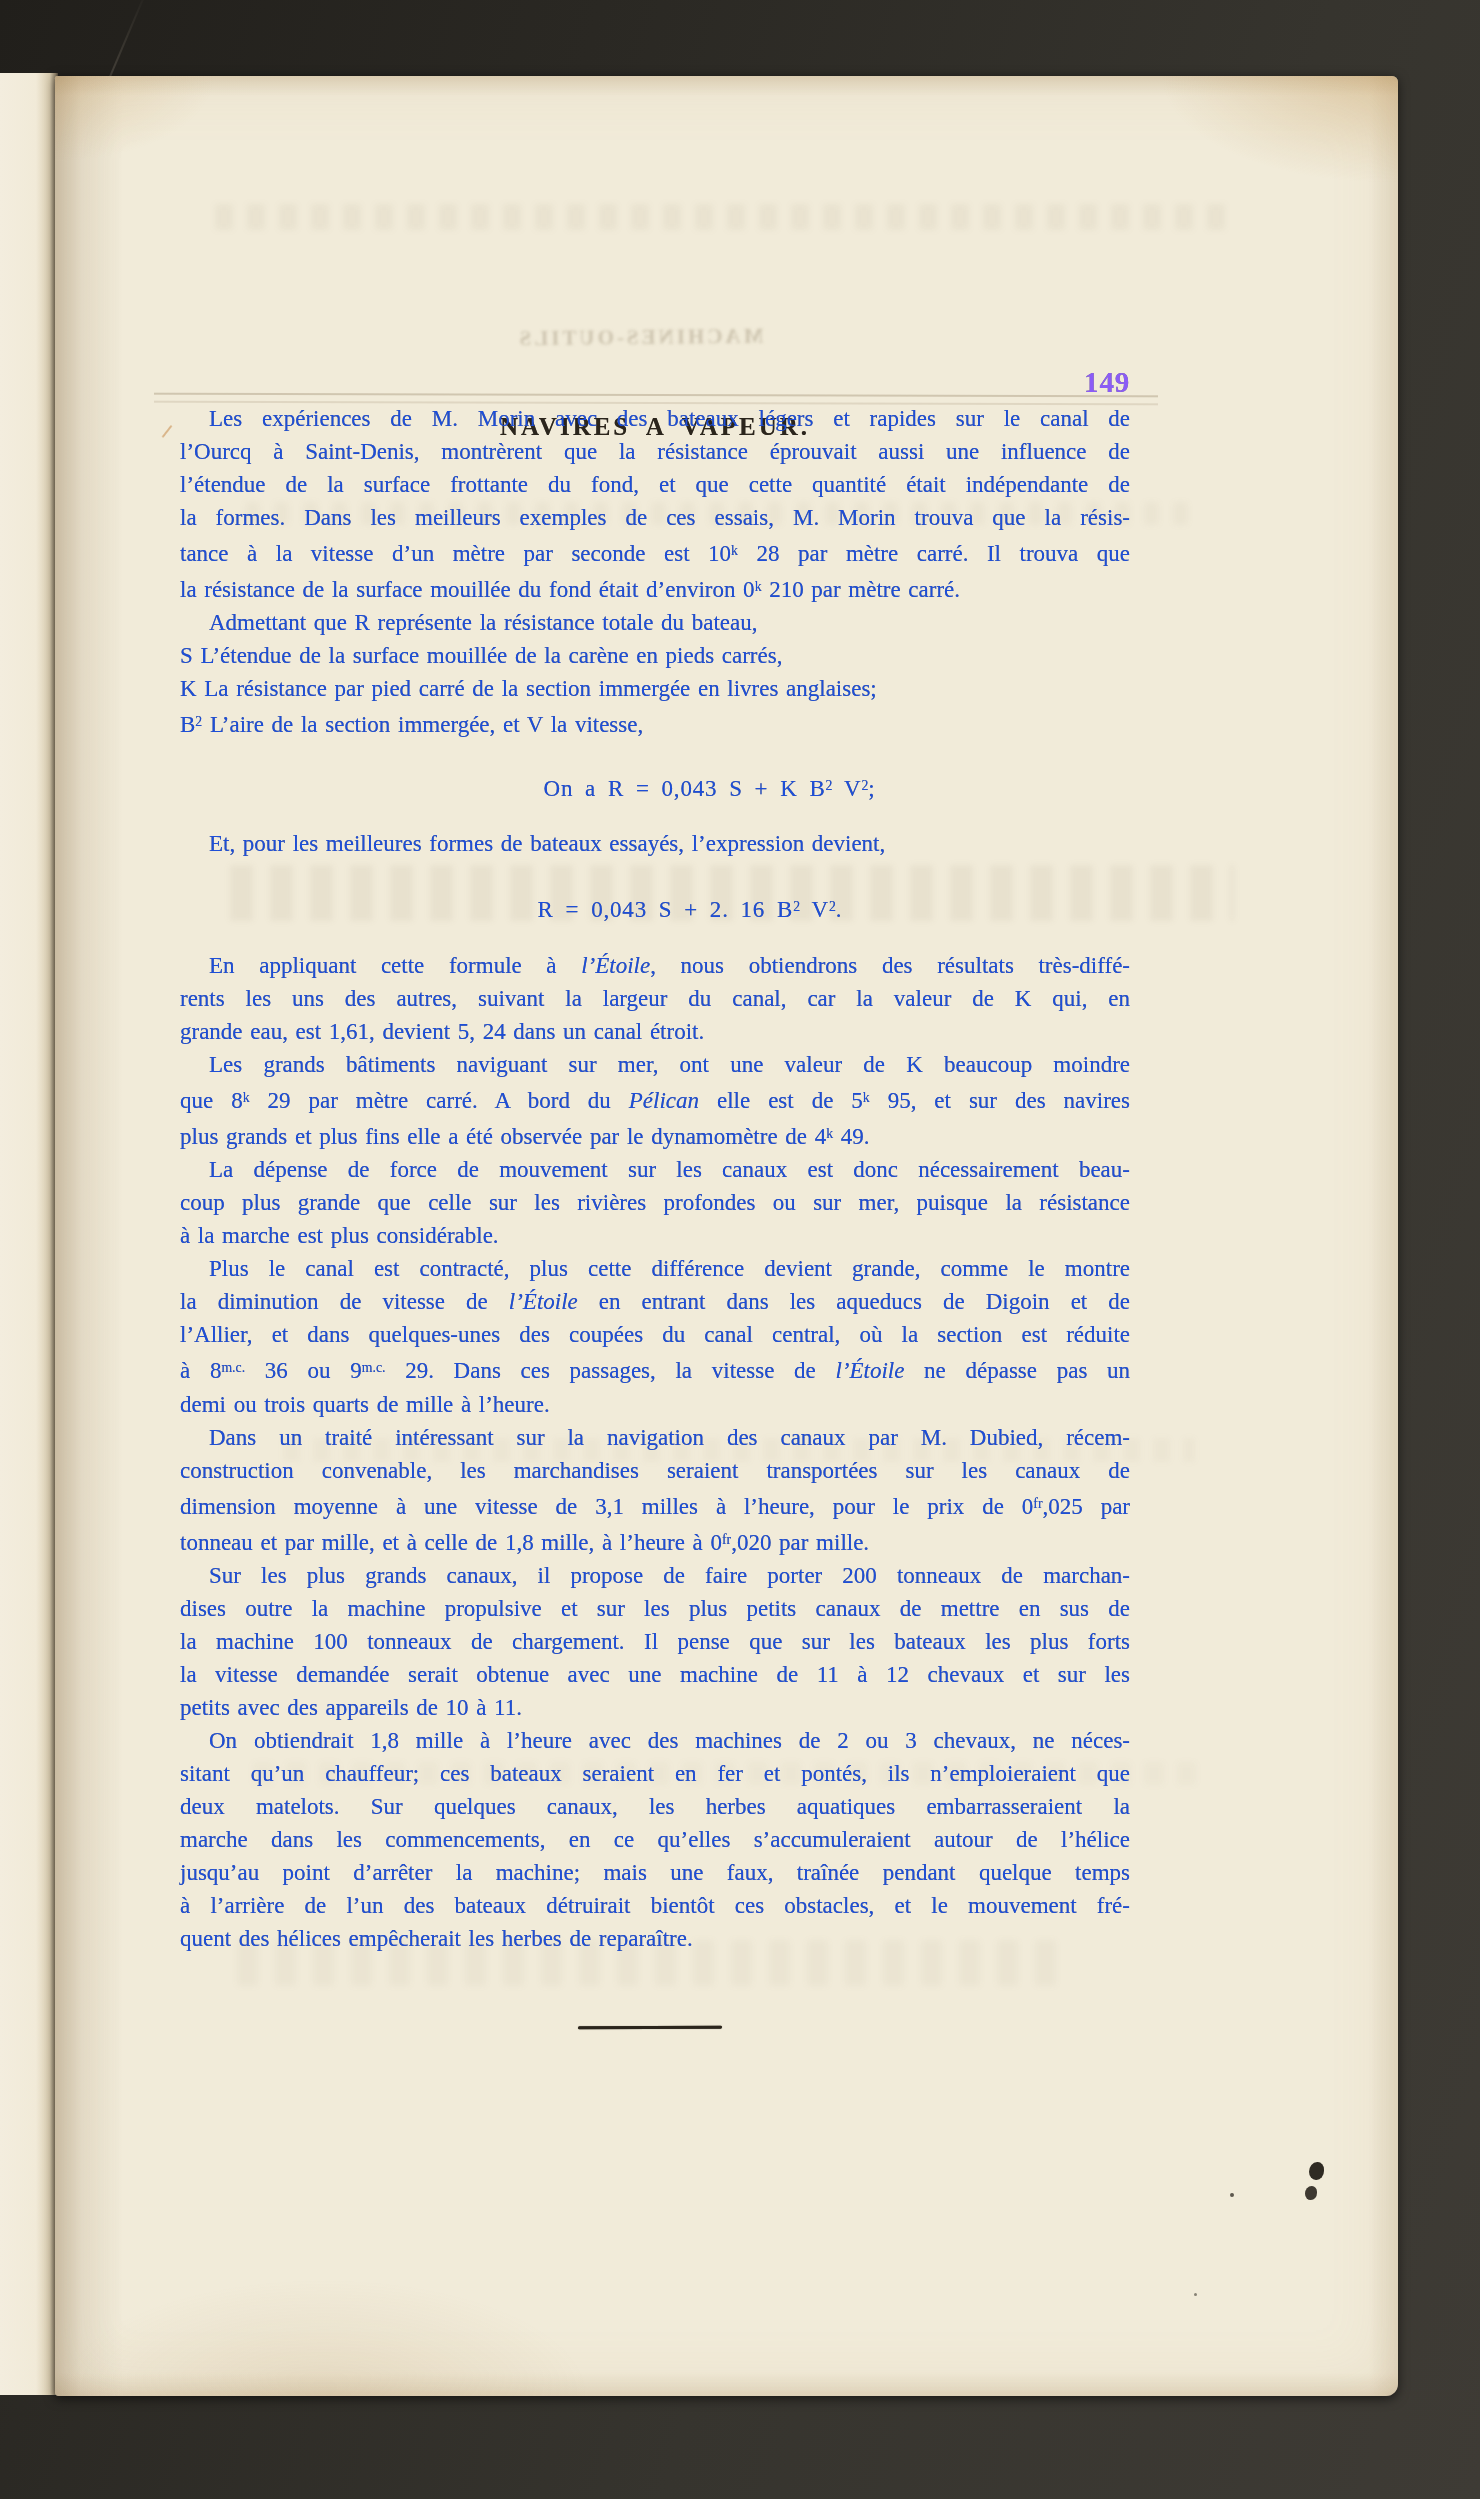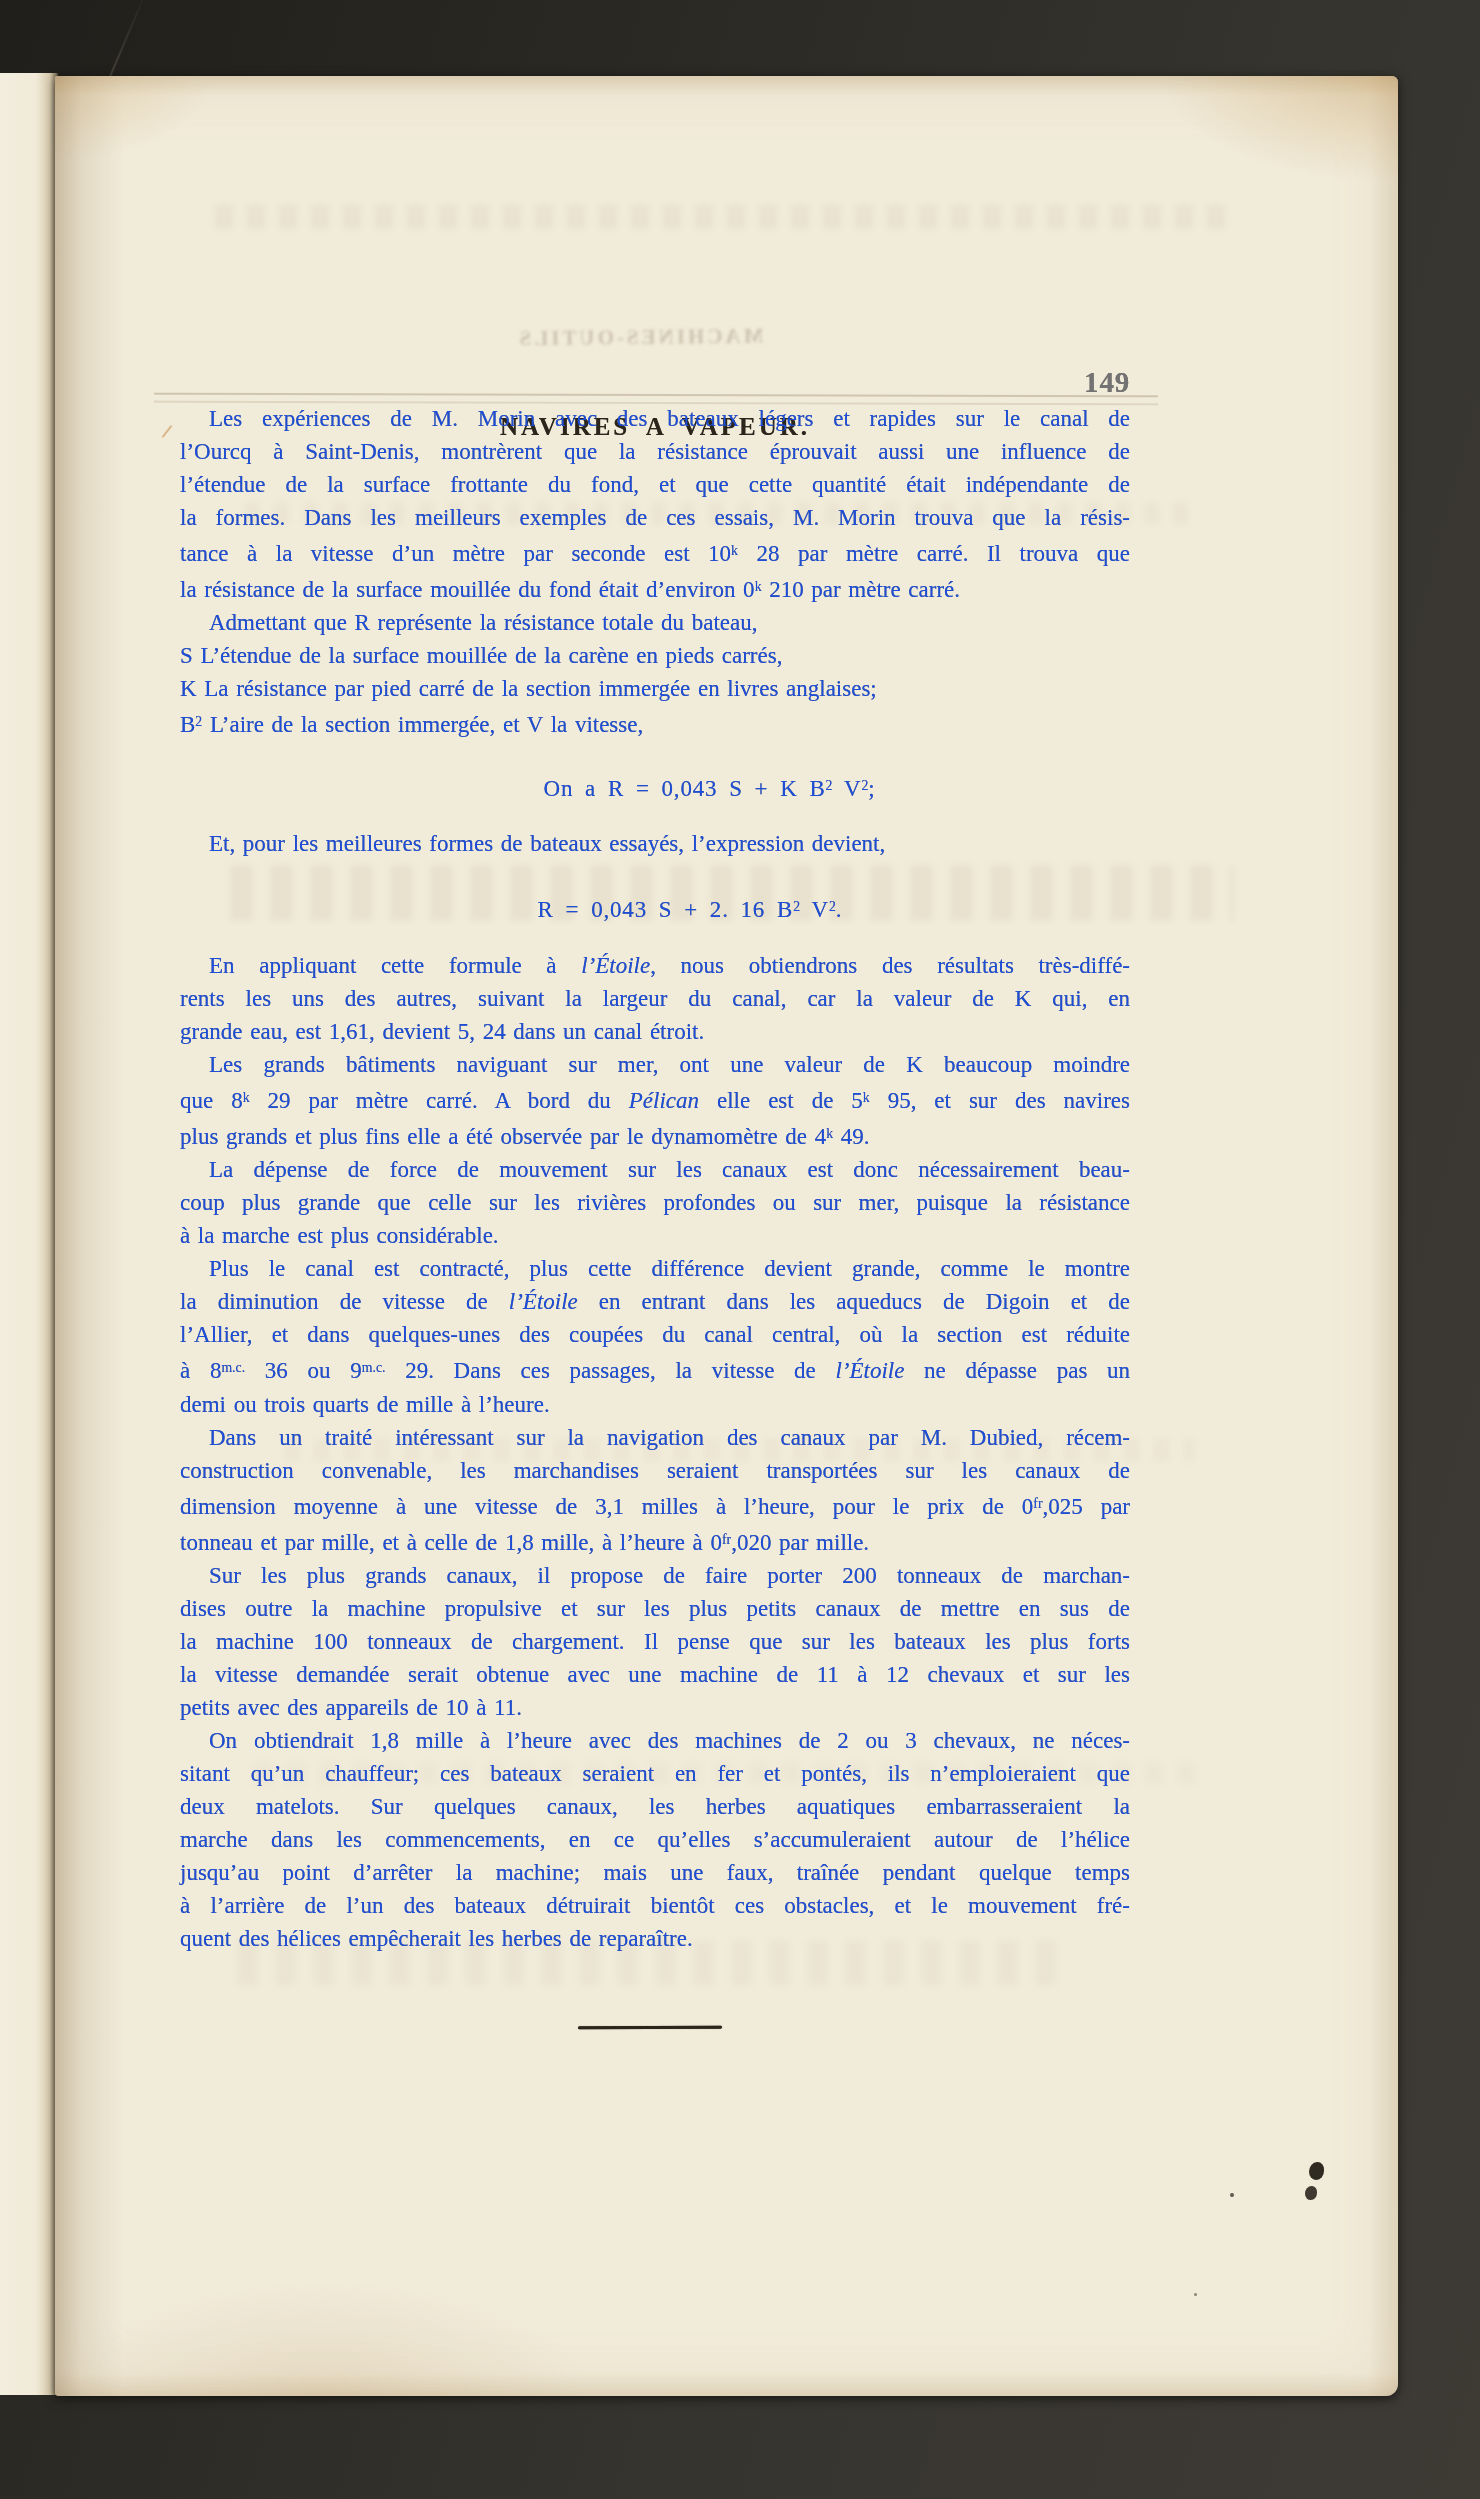--- a/index.html
+++ b/index.html
@@ -68,21 +68,21 @@
   .ink-blob.b2{left:1250px;top:2110px;width:12px;height:13.7px;opacity:.85;}
   .ink-blob.b3{left:1175px;top:2117px;width:3.8px;height:3.8px;opacity:.7;border-radius:50%;}
   .ink-blob.b4{left:1139px;top:2217px;width:3px;height:3px;opacity:.5;border-radius:50%;}
   
   .header-row{position:absolute;left:125px;top:293px;width:950px;height:35px;color:#2a241b;}
   .running-header{
     text-align:center;font-weight:bold;font-size:25px;letter-spacing:3px;word-spacing:7.6px;
     color:#2b251c;text-shadow:0 0 0.5px rgba(43,37,28,.6);margin-top:44px;
   }
   .page-number{
-    position:absolute;right:0;top:-3px;font-weight:bold;font-size:29px;letter-spacing:0.8px;color:#737373;
+    position:absolute;right:0;top:-3px;font-weight:bold;font-size:29px;letter-spacing:0.8px;color:#8b5cf6;
     text-shadow:0 0 0.5px rgba(43,37,28,.6);
   }
   
   .body{
     position:absolute;left:125px;top:326px;width:950px;
     font-size:23px;line-height:33px;color:#1d4ed8;word-spacing:1.9px;
     text-shadow:0 0 0.5px rgba(42,36,27,.55);
   }
   .ln{text-align:justify;text-align-last:justify;}
   .ln.end{text-align-last:left;font-family:Liberation Serif, serif;}

